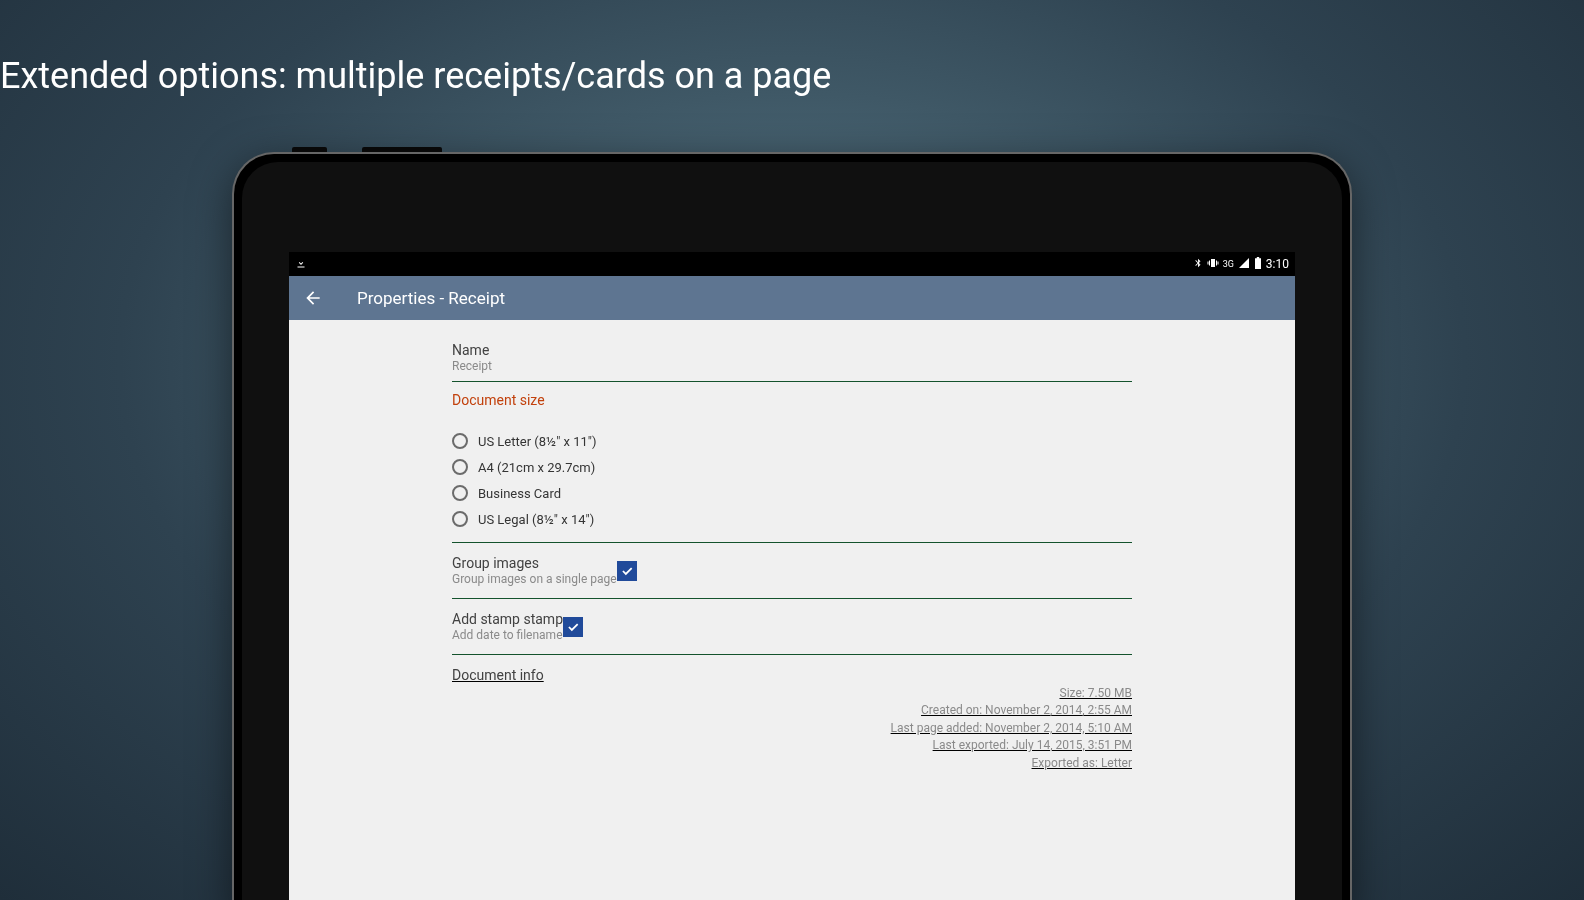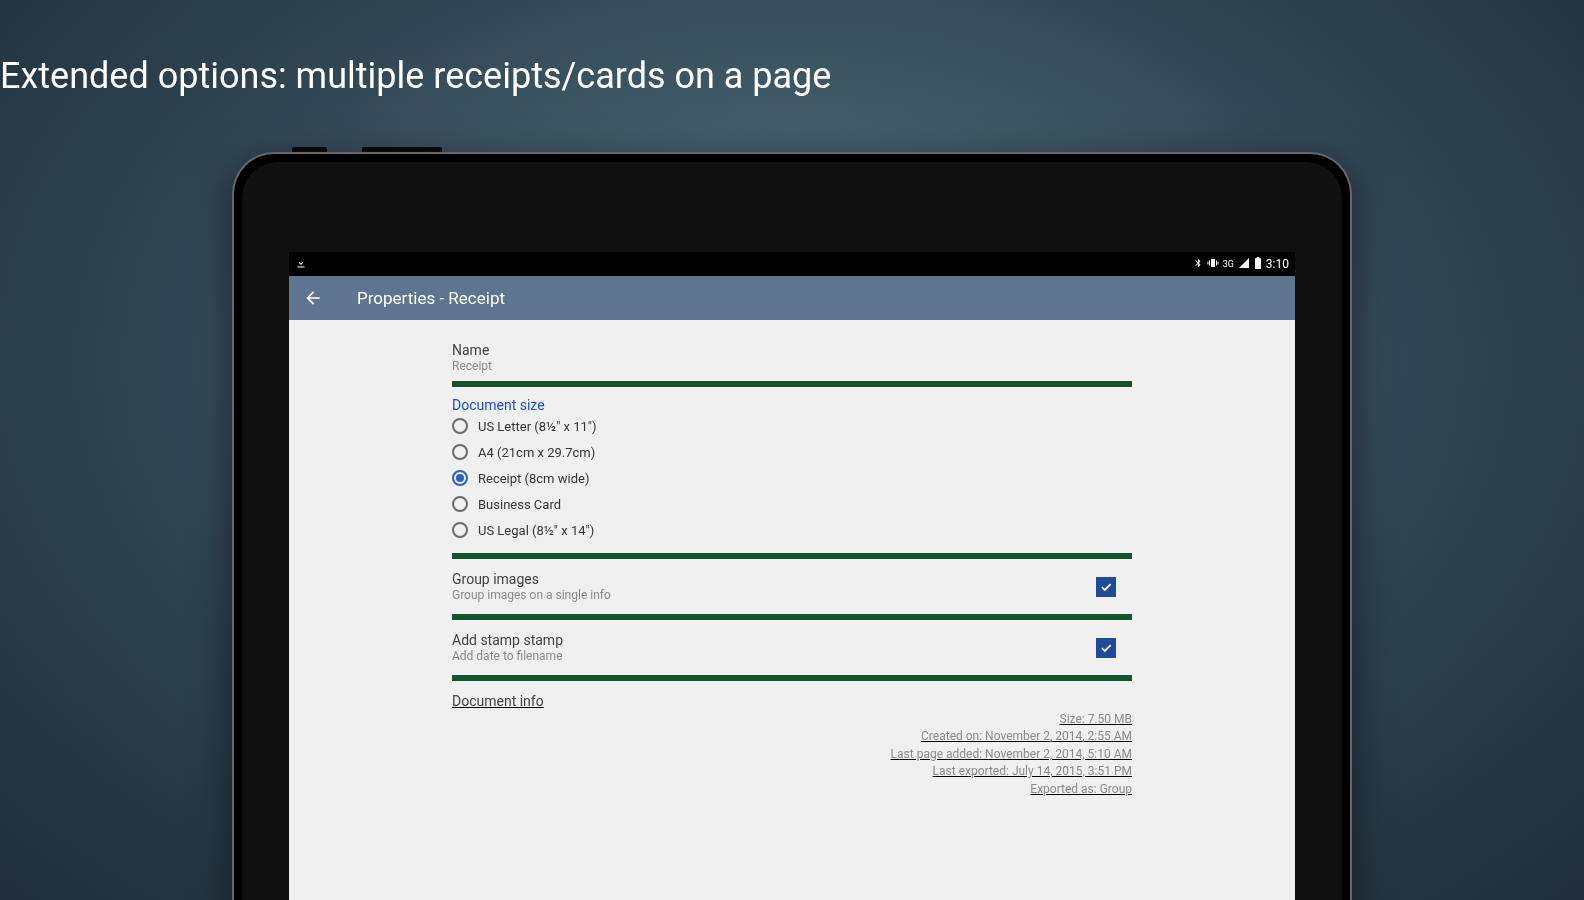--- a/index.html
+++ b/index.html
@@ -90,31 +90,30 @@
     top: 68px; left:0; right:0; bottom:0;
     background: #f0f0f0;
     overflow: auto;
   }
   .content-inner {
     margin: 0 auto;
     width: 680px;
     padding-top: 12px;
   }
   .section {
-    border-bottom: 6px solid #14532d;
+    border-bottom: 1px solid #14532d;
     padding: 10px 0 10px 0;
   }
   .row {
     display: flex;
     align-items: center;
-    justify-content: space-between;
   }
   .label-title { font-size: 14px; color: #424242; }
   .label-sub { font-size: 12px; color: #8a8a8a; margin-top: 1px; }
-  .section-header { font-size: 14px; color: #1d4ed8; margin-bottom: 0; }
+  .section-header { font-size: 14px; color: #c2410c; margin-bottom: 20px; }
   .radio-list { }
   .radio-item {
     display: flex;
     align-items: center;
     gap: 10px;
     padding: 5px 0;
     cursor: pointer;
   }
   .radio-outer {
     width: 16px; height: 16px;
@@ -214,41 +213,35 @@
               <div class="radio-list" id="radio-list">
                   <div class="radio-item">
                     <div class="radio-outer"></div>
                     <div class="radio-label">US Letter (8½" x 11")</div>
                   </div>
                   <div class="radio-item">
                     <div class="radio-outer"></div>
                     <div class="radio-label">A4 (21cm x 29.7cm)</div>
                   </div>
                   <div class="radio-item">
-                    <div class="radio-outer selected">
-                      <div class="radio-inner"></div>
-                    </div>
-                    <div class="radio-label">Receipt (8cm wide)</div>
-                  </div>
-                  <div class="radio-item">
                     <div class="radio-outer"></div>
                     <div class="radio-label">Business Card</div>
                   </div>
                   <div class="radio-item">
                     <div class="radio-outer"></div>
                     <div class="radio-label">US Legal (8½" x 14")</div>
                   </div>
                 </div>
             </div>
 
             <div class="section group-section">
               <div class="row">
                 <div>
                   <div class="label-title">Group images</div>
-                  <div class="label-sub">Group images on a single info</div>
+                  <div class="label-sub">Group images on a single page</div>
                 </div>
                 <div class="checkbox">
                   <svg viewBox="0 0 24 24" fill="none" stroke="#fff" stroke-width="3">
                       <path d="M5 12l5 5L20 7"></path>
                     </svg>
                 </div>
               </div>
             </div>
 
             <div class="section date-section">
@@ -265,21 +258,21 @@
               </div>
             </div>
 
             <div class="section info-section">
               <div class="label-title">Document info</div>
               <div class="info-lines" id="info-lines">
                   <div>Size: 7.50 MB</div>
                   <div>Created on: November 2, 2014, 2:55 AM</div>
                   <div>Last page added: November 2, 2014, 5:10 AM</div>
                   <div>Last exported: July 14, 2015, 3:51 PM</div>
-                  <div>Exported as: Group</div>
+                  <div>Exported as: Letter</div>
                 </div>
             </div>
 
           </div>
         </div>
 
       </div>
     </div>
   </div>
 </div>

